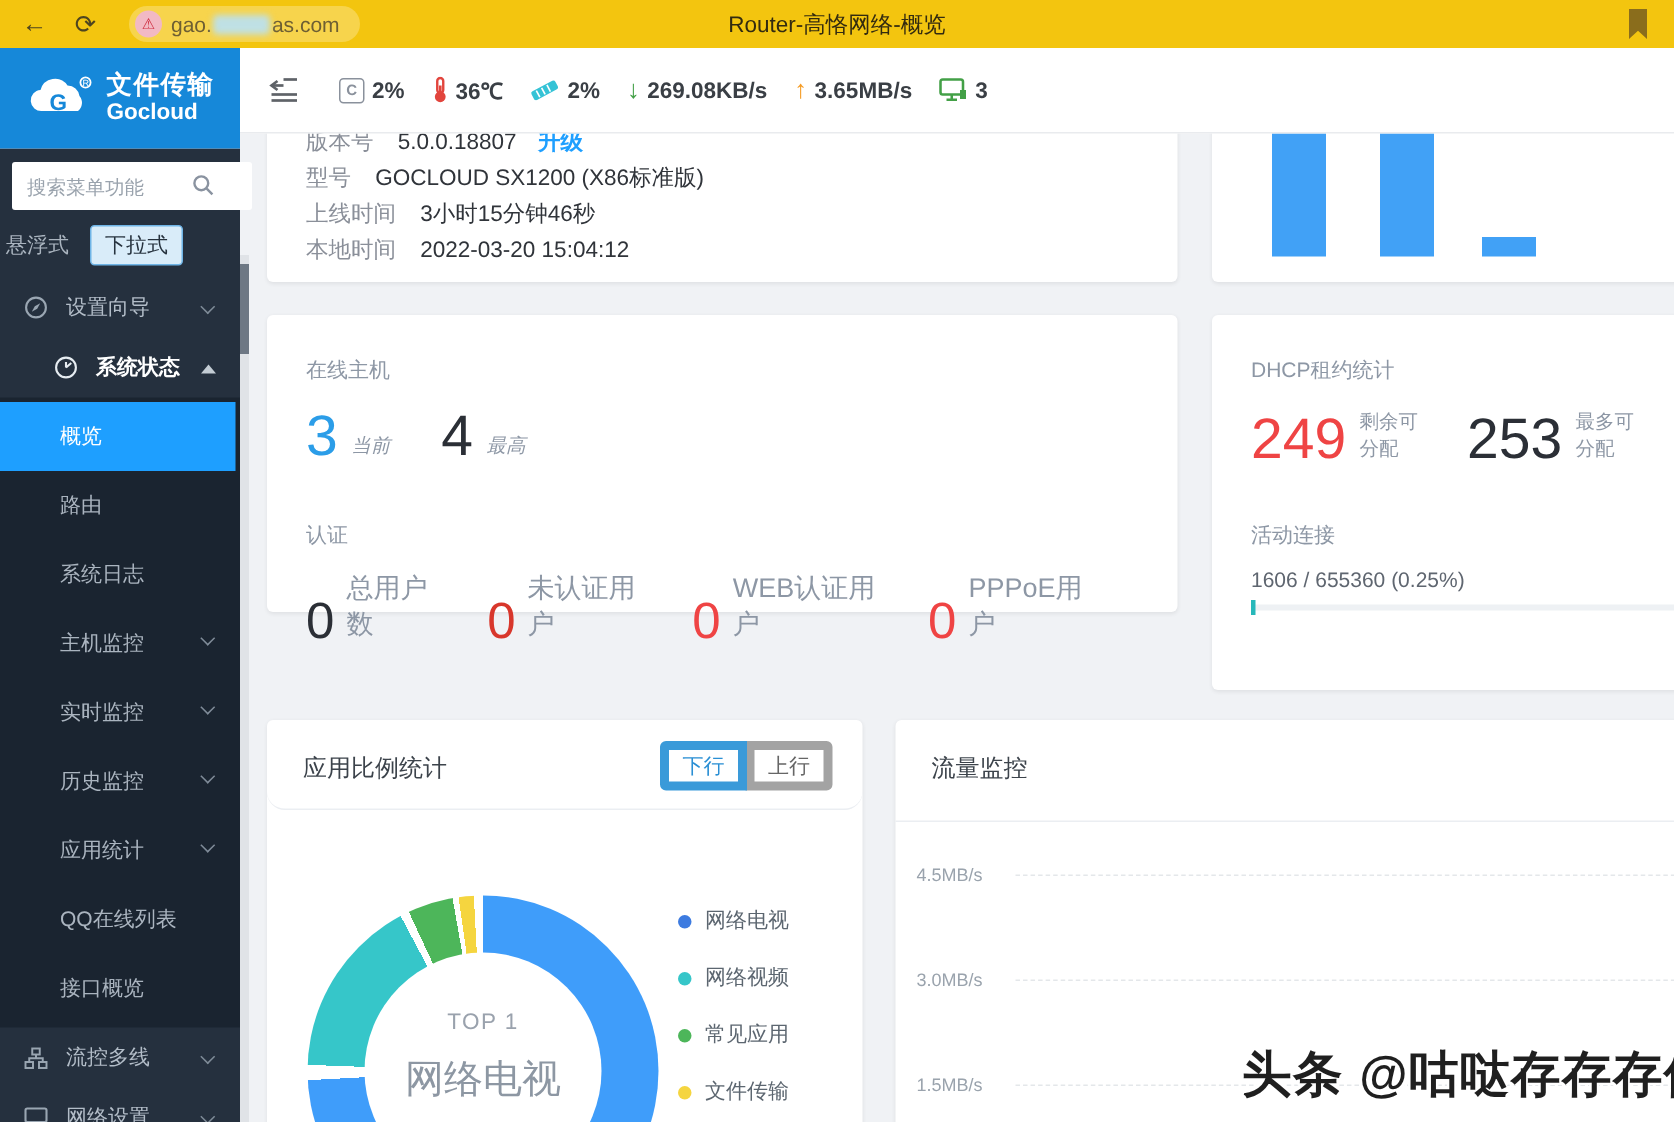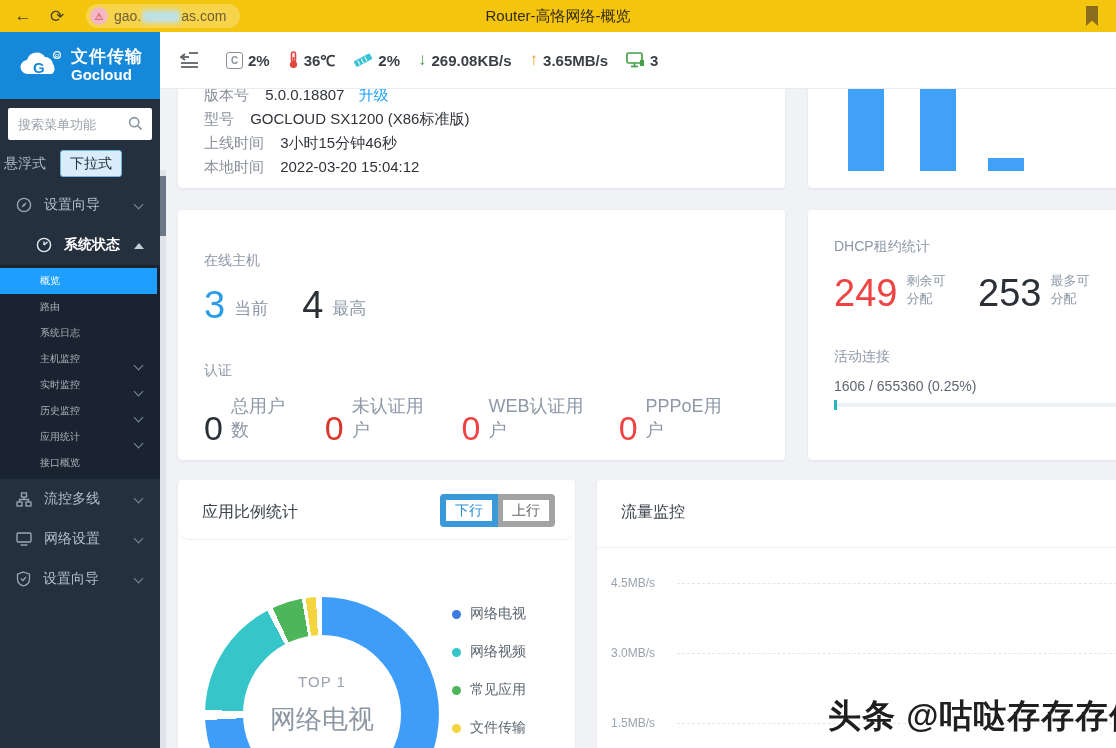--- a/index.html
+++ b/index.html
@@ -28,58 +28,58 @@
   .collapse-ic { margin-left:18px; cursor:pointer; }
   .stats { display:flex; align-items:center; margin-left:26px; gap:10px; font-size:15px; font-weight:bold; color:#3a3f45; }
   .stat { display:flex; align-items:center; gap:5px; margin-right:8px; }
   .cpu-ic { width:17px; height:17px; border:1.5px solid #8a919c; border-radius:3px; font-size:10px; font-weight:bold; color:#8a919c; display:flex; align-items:center; justify-content:center; }
   .arrow-down { color:#43a047; font-weight:bold; font-size:17px; }
   .arrow-up { color:#f59b23; font-weight:bold; font-size:17px; }
 
   
   .sidebar { position:absolute; left:0; top:99px; width:160px; height:649px; background:#25303e; z-index:25; }
   .search-wrap { position:relative; margin:9px 8px 0 8px; }
-  .search-input { width:144px; height:32px; border:none; border-radius:2px; background:#fff; padding:0 30px 0 10px; font-size:13px; color:#444; outline:none; font-family:"Liberation Sans",sans-serif; }
+  .search-input { width:160px; height:32px; border:none; border-radius:2px; background:#fff; padding:0 30px 0 10px; font-size:13px; color:#444; outline:none; font-family:"Liberation Sans",sans-serif; }
   .search-input::placeholder { color:#9aa3ad; }
   .search-ic { position:absolute; right:9px; top:8px; }
   .sb-tabs { display:flex; margin:10px 0 6px -6px; }
   .sb-tab { height:27px; padding:0 9px; display:flex; align-items:center; font-size:14px; color:#aab4bf; border:1px solid transparent; border-radius:3px; cursor:pointer; }
   .sb-tab.active { background:#d9ecf9; border-color:#6fb4e6; color:#26323e; margin-left:4px; }
   .menu { margin-top:8px; }
   .m-item { height:40px; display:flex; align-items:center; padding:0 14px 0 16px; color:#b3bdc8; font-size:14px; cursor:pointer; position:relative; }
   .m-item .lbl { margin-left:12px; }
   .m-item.open { color:#fff; font-weight:bold;padding-left:36px; }
   .chev { width:7px; height:7px; border-right:1.5px solid #7f8b98; border-bottom:1.5px solid #7f8b98; transform:rotate(45deg); position:absolute; right:18px; top:16px; }
   .tri-up { position:absolute; right:16px; top:18px; width:0; height:0; border-left:5px solid transparent; border-right:5px solid transparent; border-bottom:6px solid #c3ccd4; }
   .submenu { background:#1a2430; padding:3px 0; }
-  .s-item { height:26px; display:flex; align-items:center; padding-left:40px; color:#aab4bf; font-size:10px; cursor:pointer; position:relative; }
+  .s-item { height:46px; display:flex; align-items:center; padding-left:40px; color:#aab4bf; font-size:14px; cursor:pointer; position:relative; }
   .s-item.active { background:#1e9fff; color:#fff; width:157px; }
   .sb-scroll-track { position:absolute; left:160px; top:170px; width:6px; height:578px; background:#e0e3e7; z-index:27; }
   .sb-scroll-thumb { position:absolute; left:160px; top:176px; width:6px; height:60px; background:#6e7884; z-index:28; cursor:grab; }
 
   
   .card { position:absolute; background:#fff; border-radius:4px; box-shadow:0 1px 3px rgba(0,0,0,.07); z-index:5; }
   .c-title { font-size:14px; color:#8d97a5; }
 
   
   .card-sys { left:178px; top:-60px; width:607px; height:248px; padding:143px 0 0 26px; }
   .info-row { height:24px; line-height:24px; font-size:15px; }
   .info-key { color:#8a8f99; margin-right:12px; }
   .info-val { color:#30343a; }
-  .info-link { color:#1e9fff; margin-left:10px; cursor:pointer; }
+  .info-link { color:#1e9fff; margin-left:10px; cursor:pointer;font-weight:bold; }
 
   
   .card-bars { left:808px; top:-60px; width:340px; height:248px; }
   .bar { position:absolute; background:#41a1f6; width:36px; }
 
   
-  .card-hosts { left:178px; top:210px; width:607px; height:250px; padding:42px 26px; }
+  .card-hosts { left:178px; top:210px; width:607px; height:198px; padding:28px 26px; }
   .bignum-row { display:flex; align-items:flex-end; margin-top:16px; }
   .bignum { font-size:38px; line-height:1; }
-  .bignum-lbl { font-size:17px; color:#8d97a5; margin:0 34px 4px 9px; }
+  .bignum-lbl { font-size:13px; color:#8d97a5; margin:0 34px 4px 9px;font-style:italic; }
   .n-blue { color:#2b9de8; } .n-dark { color:#2b2f36; } .n-red { color:#d8372c; } .n-green { color:#ef4444; }
   .auth-title { margin-top:38px; }
   .auth-row { display:flex; align-items:flex-end; margin-top:14px; }
   .auth-num { font-size:34px; line-height:1; }
   .auth-lbl { font-size:18px; color:#8d97a5; margin:0 30px 3px 8px; }
 
   
   .card-dhcp { left:808px; top:210px; width:340px; height:250px; padding:28px 26px; }
   .dhcp-lbl { font-size:13px; color:#8d97a5; margin:0 26px 4px 9px; }
   .conn-text { font-size:14px; color:#5f6670; margin-top:12px; }
@@ -355,20 +355,21 @@
           <span class="chev"></span>
         </div>
         <div class="s-item">
           <span>历史监控</span>
           <span class="chev"></span>
         </div>
         <div class="s-item">
           <span>应用统计</span>
           <span class="chev"></span>
         </div>
+        <div class="s-item">QQ在线列表</div>
         <div class="s-item">接口概览</div>
       </div>
 
       <div class="m-item">
         <svg width="16" height="15" viewBox="0 0 16 15">
           <rect x="5.5" y="1" width="5" height="4" fill="none" stroke="#9aa6b2" stroke-width="1.3"></rect>
           <rect x="1" y="10" width="5" height="4" fill="none" stroke="#9aa6b2" stroke-width="1.3"></rect>
           <rect x="10" y="10" width="5" height="4" fill="none" stroke="#9aa6b2" stroke-width="1.3"></rect>
           <path d="M8 5v2.5M3.5 10V7.5h9V10" fill="none" stroke="#9aa6b2" stroke-width="1.3"></path>
         </svg>

